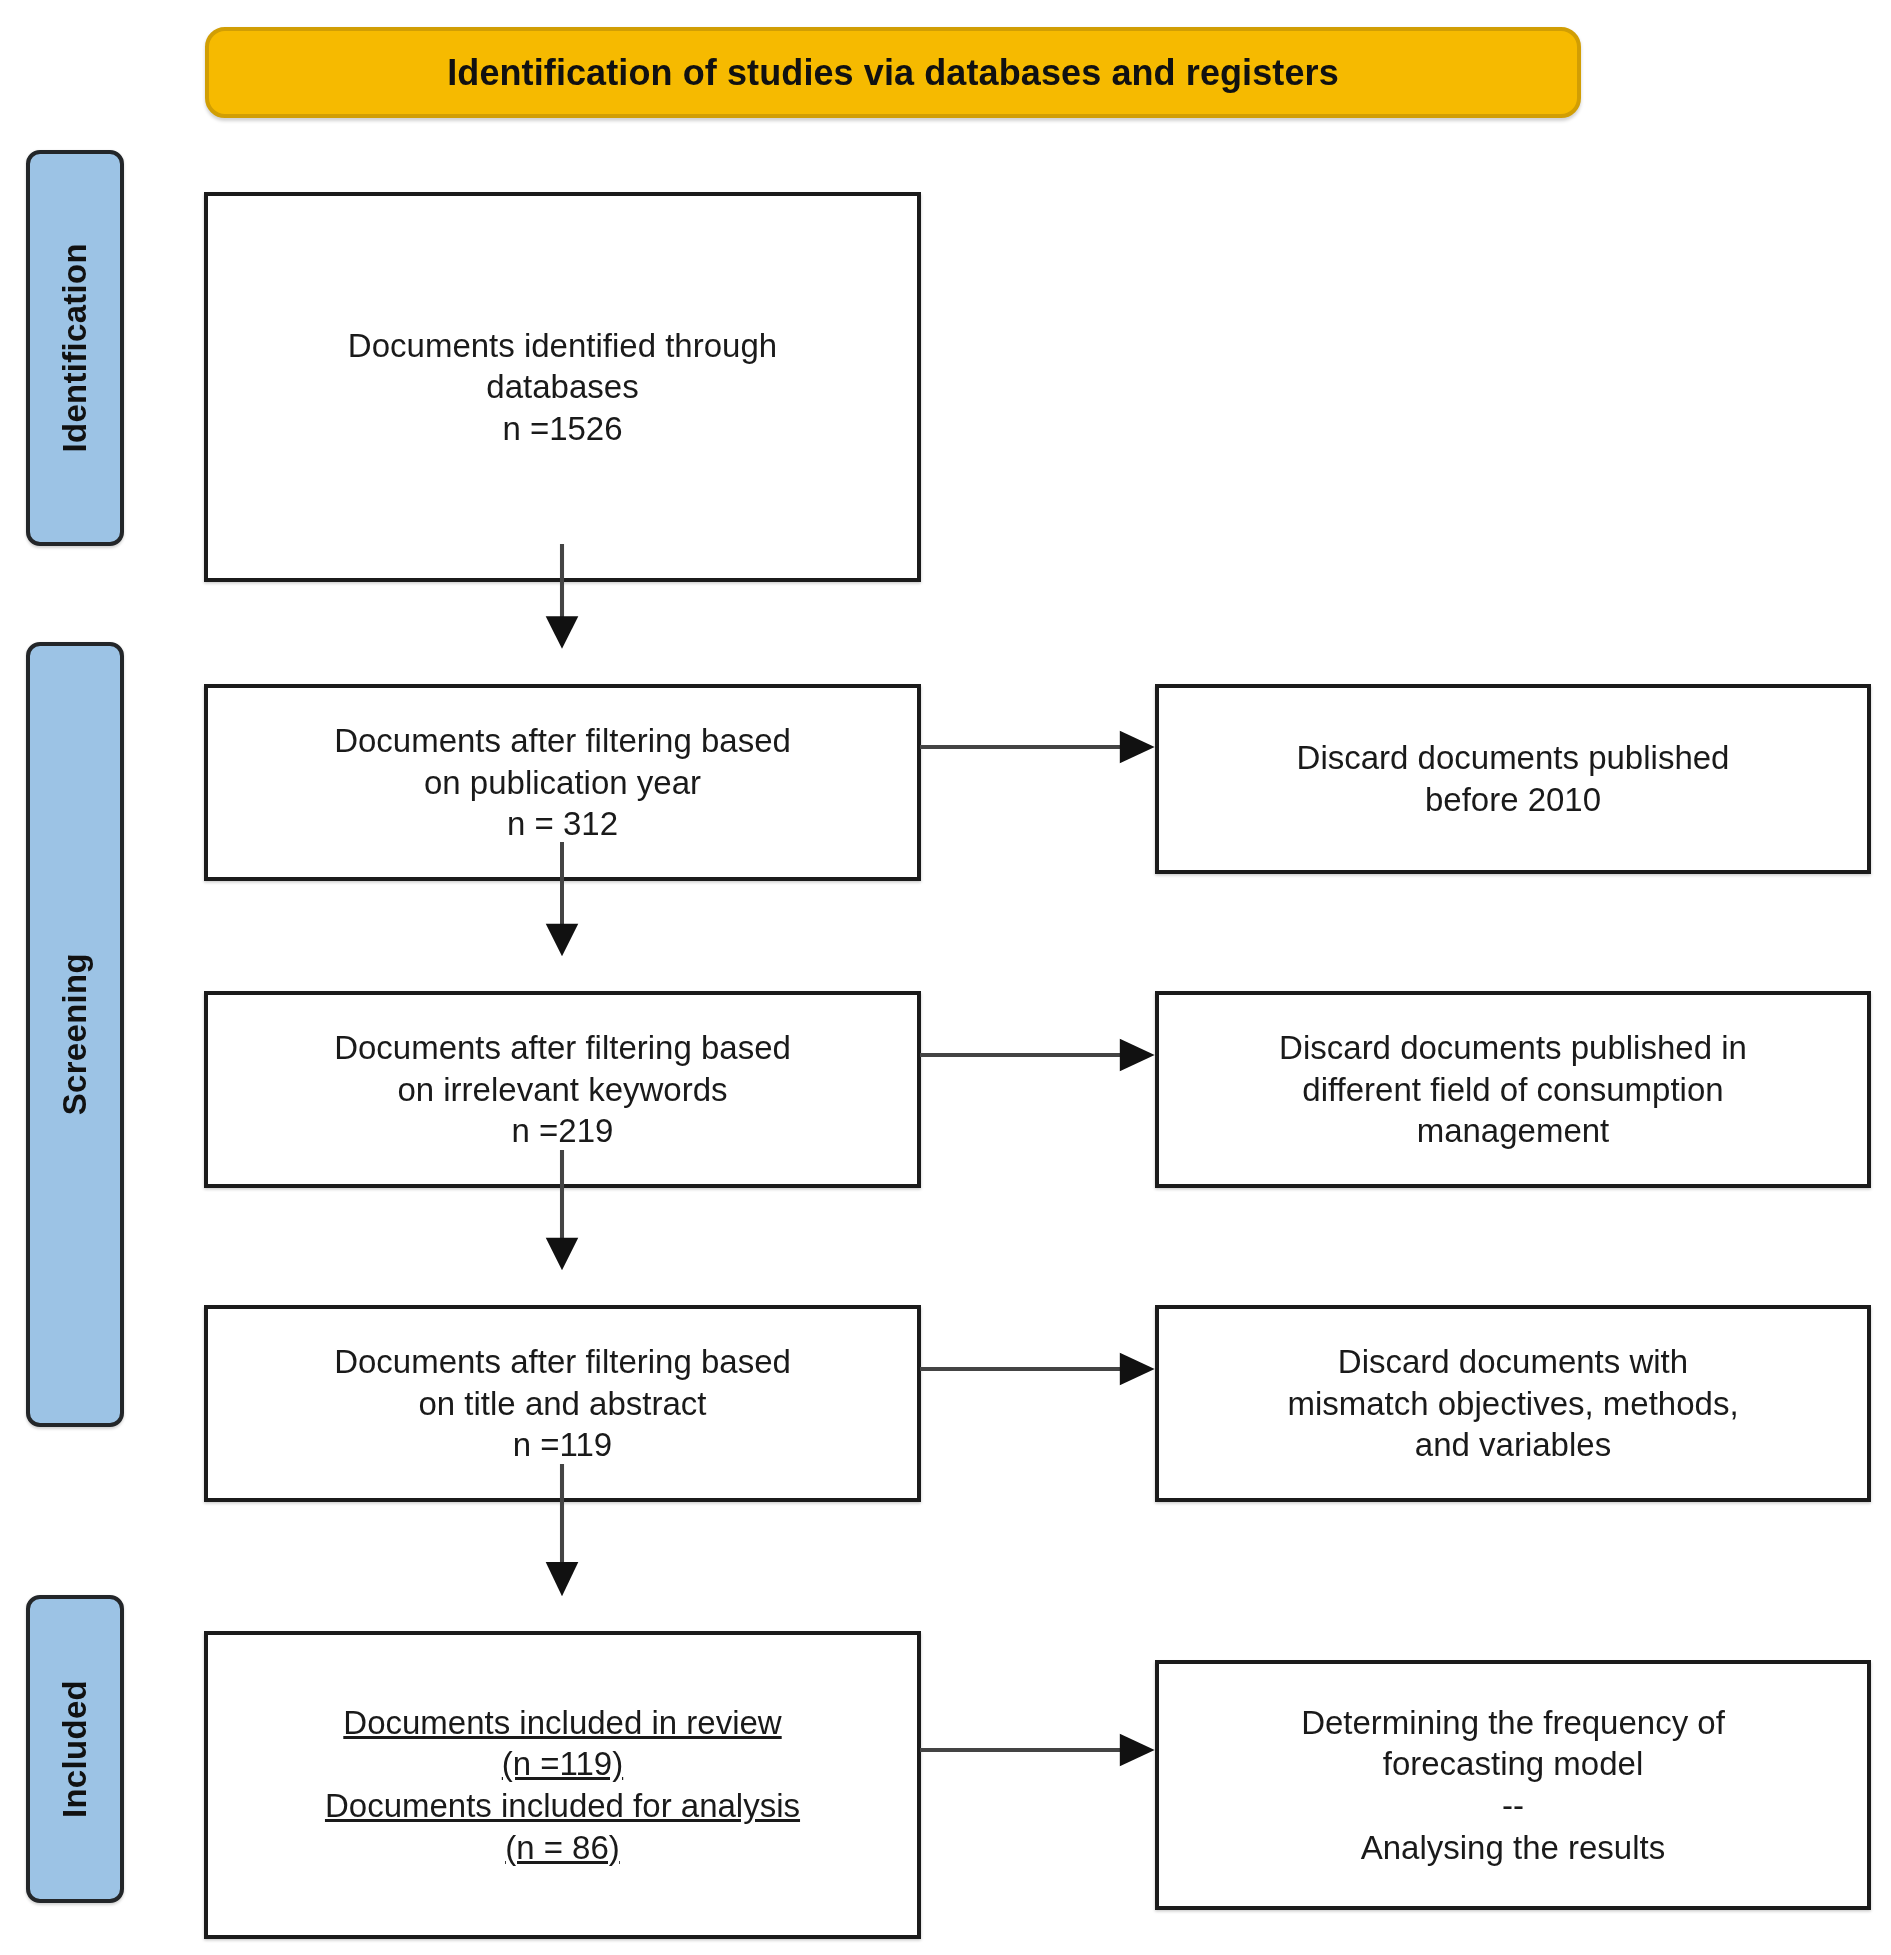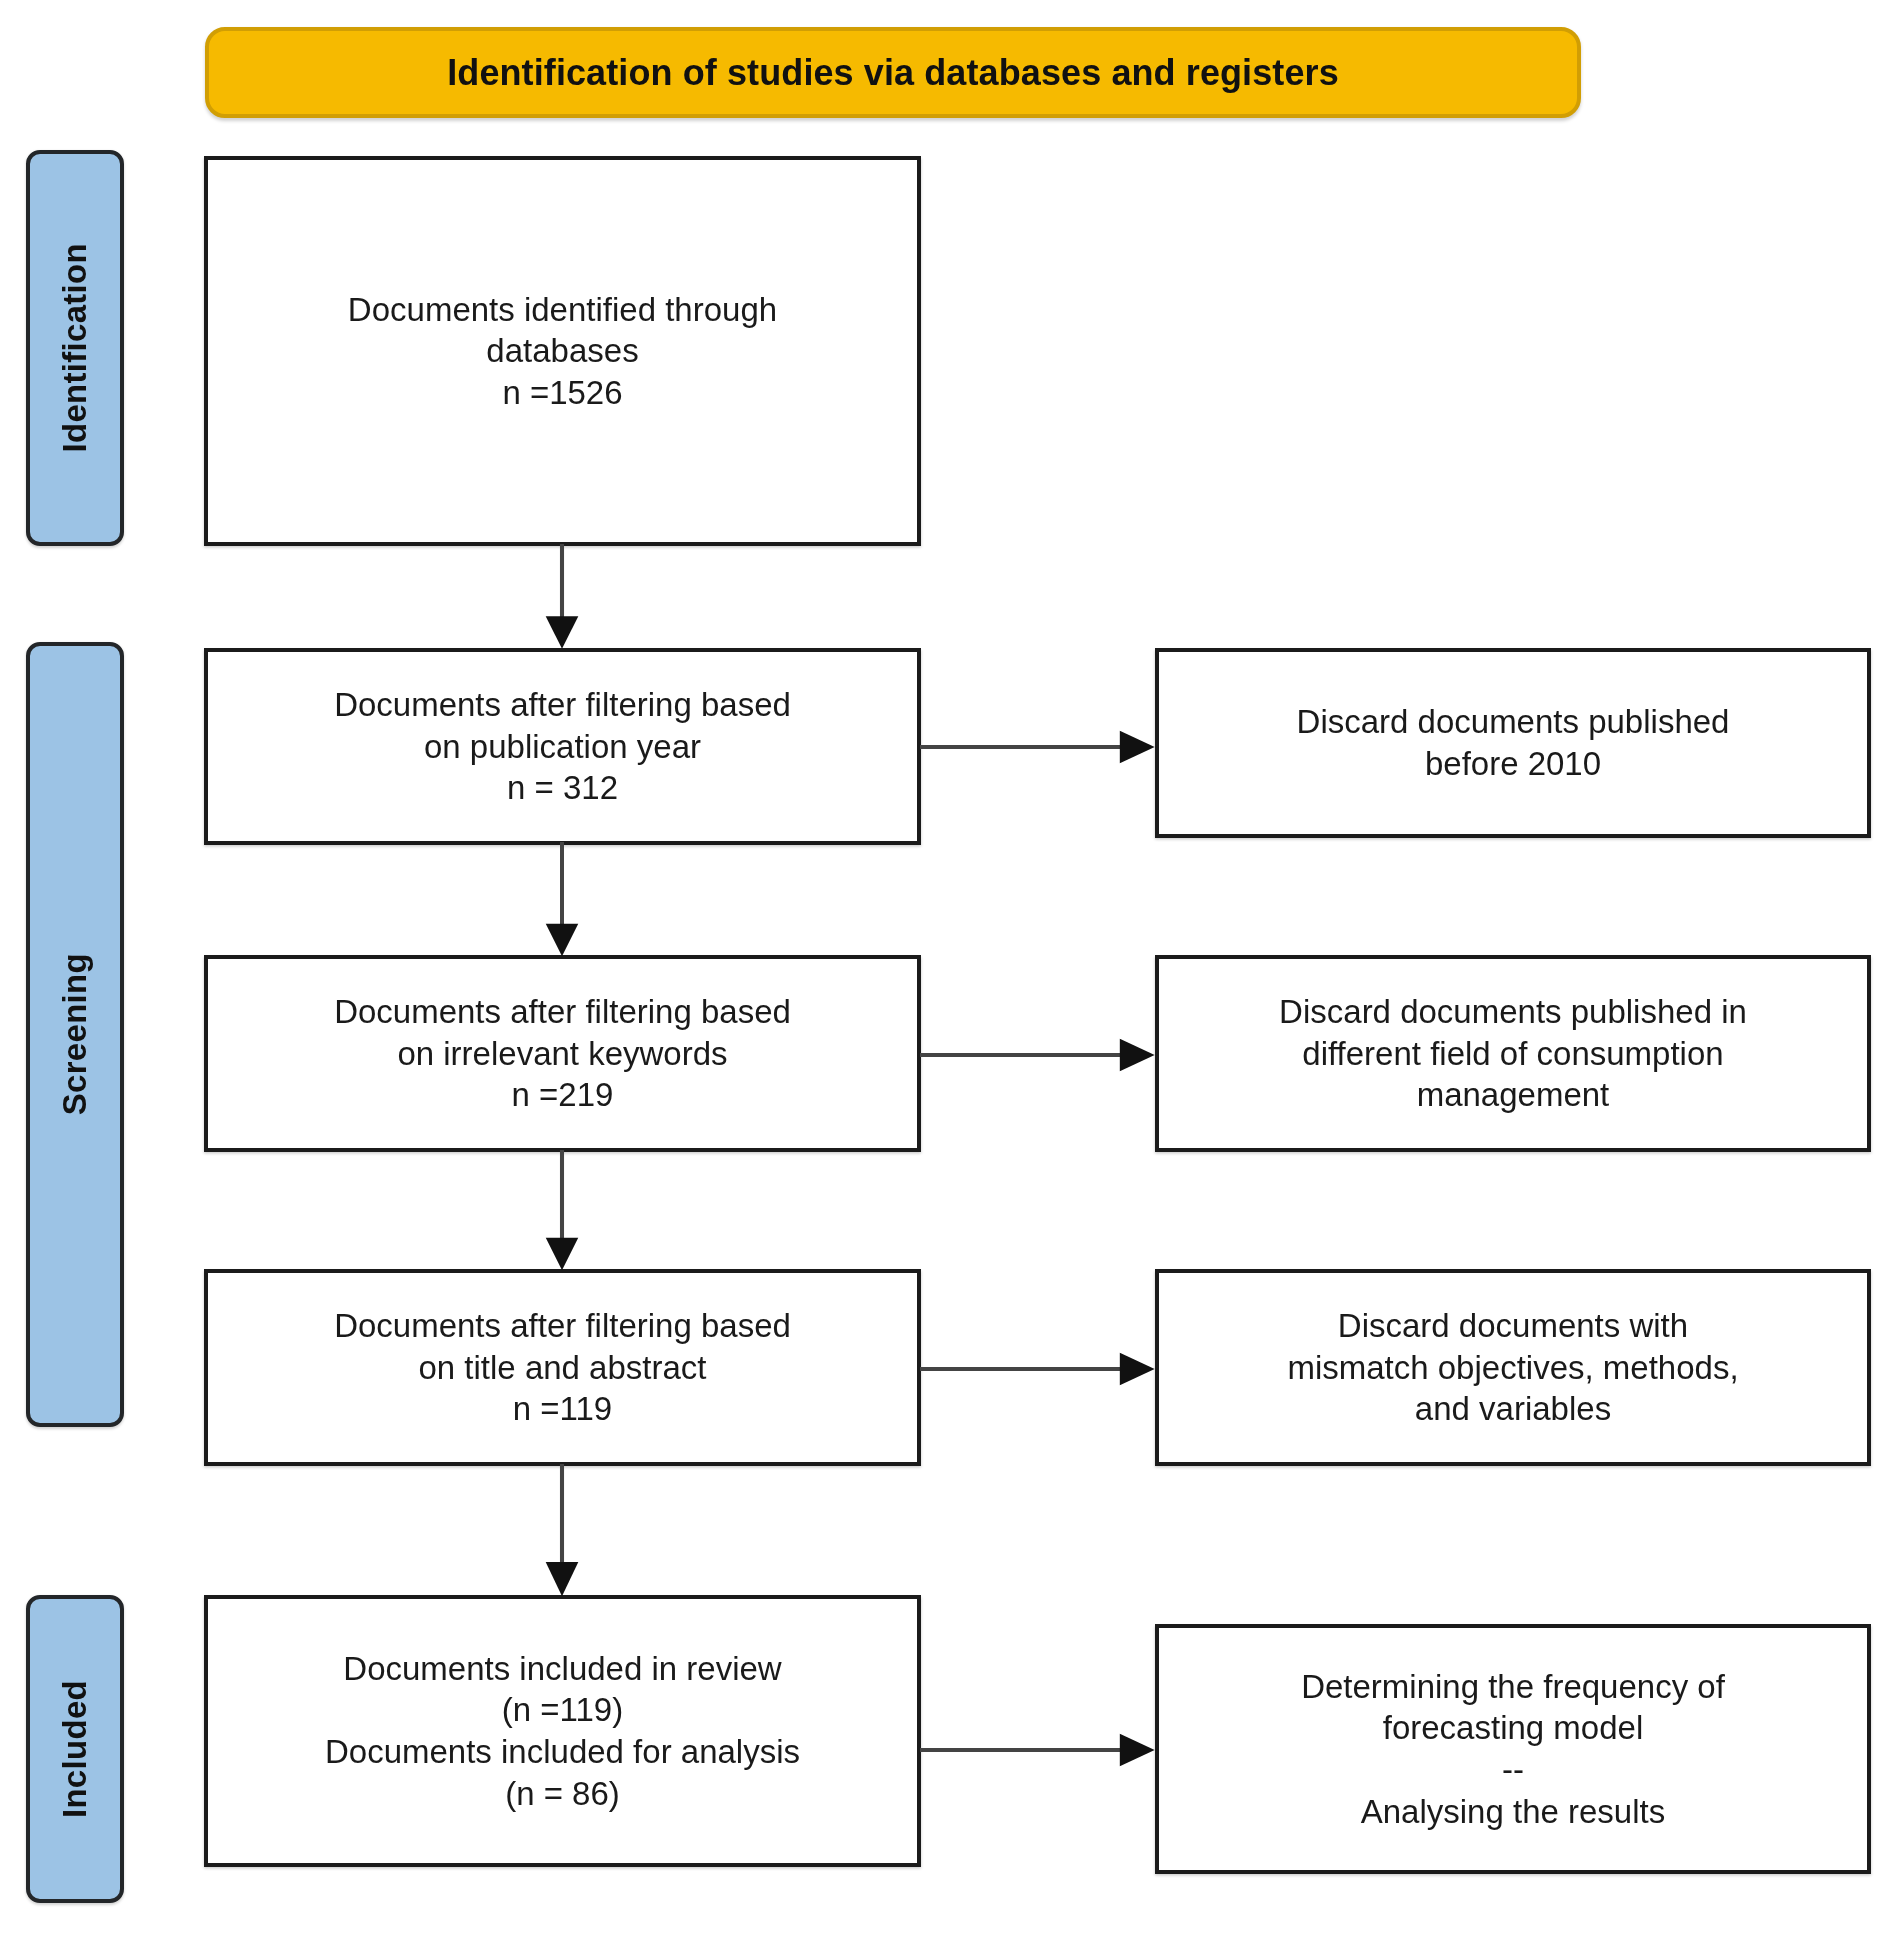--- a/index.html
+++ b/index.html
@@ -77,35 +77,36 @@
   .flow-box {
     position: absolute;
     background: #ffffff;
     border: 4.1px solid #1b1b1b;
     box-sizing: border-box;
     display: flex;
     align-items: center;
     justify-content: center;
     text-align: center;
     box-shadow: 0 2.3px 2.9px rgba(0,0,0,0.22);
+    margin-top: 36px;
   }
   .flow-box .box-text {
     font-size: 33px;
     line-height: 1.26;
     color: #1a1a1a;
     padding: 0 16.3px;
     white-space: pre-line;
   }
 
   
   #box-identified      { left: 204px; top: 156px;  width: 717px; height: 390px; }
   #box-year-filter     { left: 204px; top: 648px; width: 717px; height: 197px; }
   #box-keyword-filter  { left: 204px; top: 955px; width: 717px; height: 197px; }
   #box-title-filter    { left: 204px; top: 1269px; width: 717px; height: 197px; }
-  #box-included        { left: 204px; top: 1595px; width: 717px; height: 272px; }
+  #box-included        { left: 204px; top: 1595px; width: 717px; height: 308px; text-decoration: underline; }
 
   
   #box-discard-year     { left: 1155px; top: 648px; width: 716px; height: 190px; }
   #box-discard-field    { left: 1155px; top: 955px; width: 716px; height: 197px; }
   #box-discard-mismatch { left: 1155px; top: 1269px; width: 716px; height: 197px; }
   #box-analysis         { left: 1155px; top: 1624px; width: 716px; height: 250px; }
 
   
   .connector {
     position: absolute;

